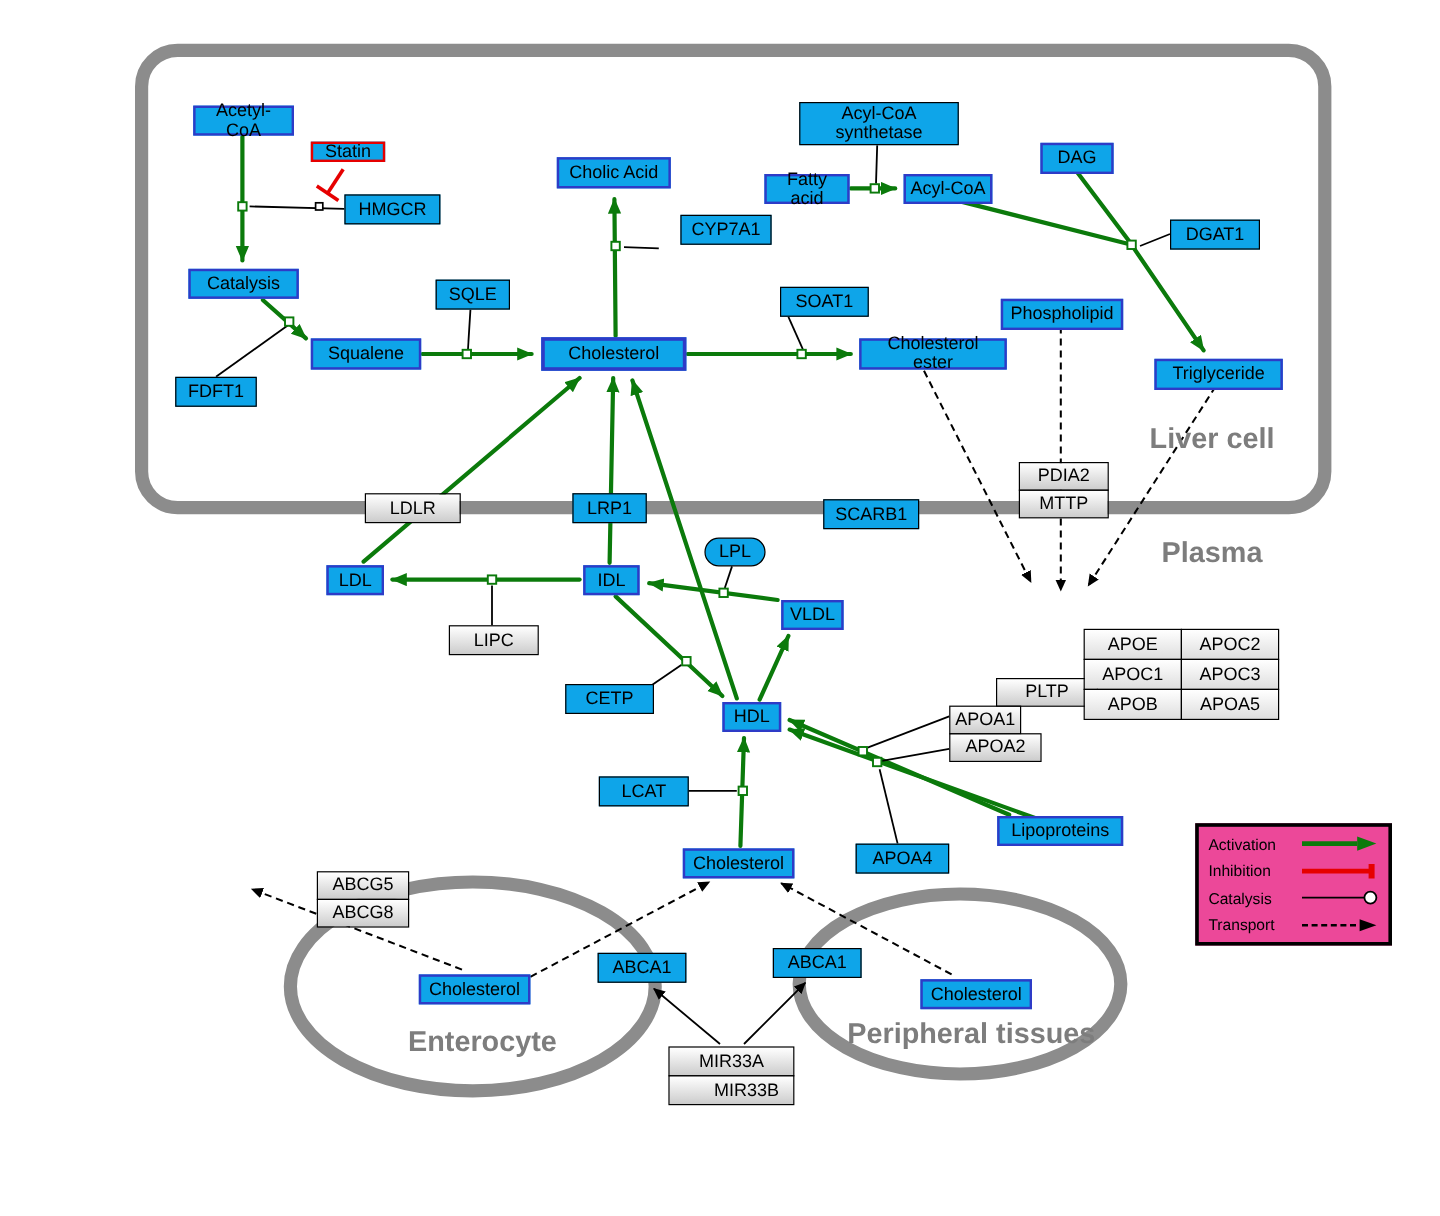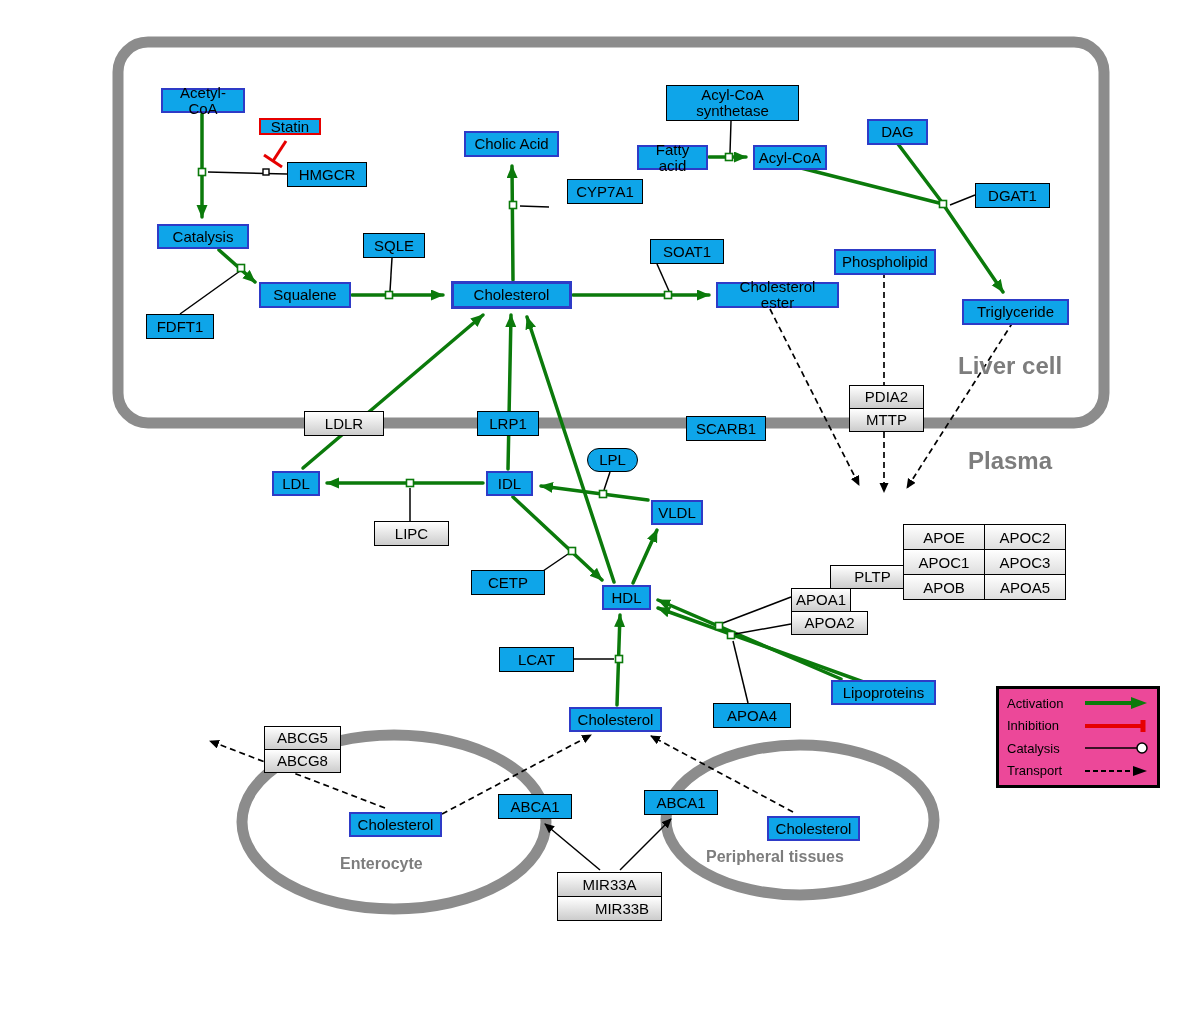--- a/index.html
+++ b/index.html
@@ -8,21 +8,21 @@
   #wires{position:absolute;left:0;top:0;}
   .node{position:absolute;display:flex;align-items:center;justify-content:center;
         text-align:center;font-size:15px;color:#000;background:#0ea5e9;
         box-sizing:border-box;line-height:1.05;padding:1px 3px;}
   .met{border:2px solid #2e3bc7;}
   .met.hl{border-width:3px;}
   .gene{border:1px solid #000;}
   .grad{background:linear-gradient(180deg,#ffffff 0%,#cccccc 100%);}
   .redbox{border:2px solid #e60000;}
   .rlabel{position:absolute;color:#7d7d7d;font-weight:bold;font-size:24px;}
-  .rlabel.sm{font-size:16px;}
+  .rlabel.sm{font-size:24px;}
   #legend{position:absolute;left:996px;top:686px;width:164px;height:102px;
           border:3px solid #000;background:#ec4899;box-sizing:border-box;
           display:flex;flex-direction:column;justify-content:space-around;
           padding:3px 8px;}
   .lrow{display:flex;align-items:center;justify-content:space-between;}
   .lrow span{font-size:13px;color:#000;}
   .apotable{position:absolute;left:904px;top:524px;display:grid;
             grid-template-columns:81px 81px;grid-auto-rows:25px;}
   .apotable .cell{border:1px solid #000;display:flex;align-items:center;
             justify-content:center;font-size:15px;

